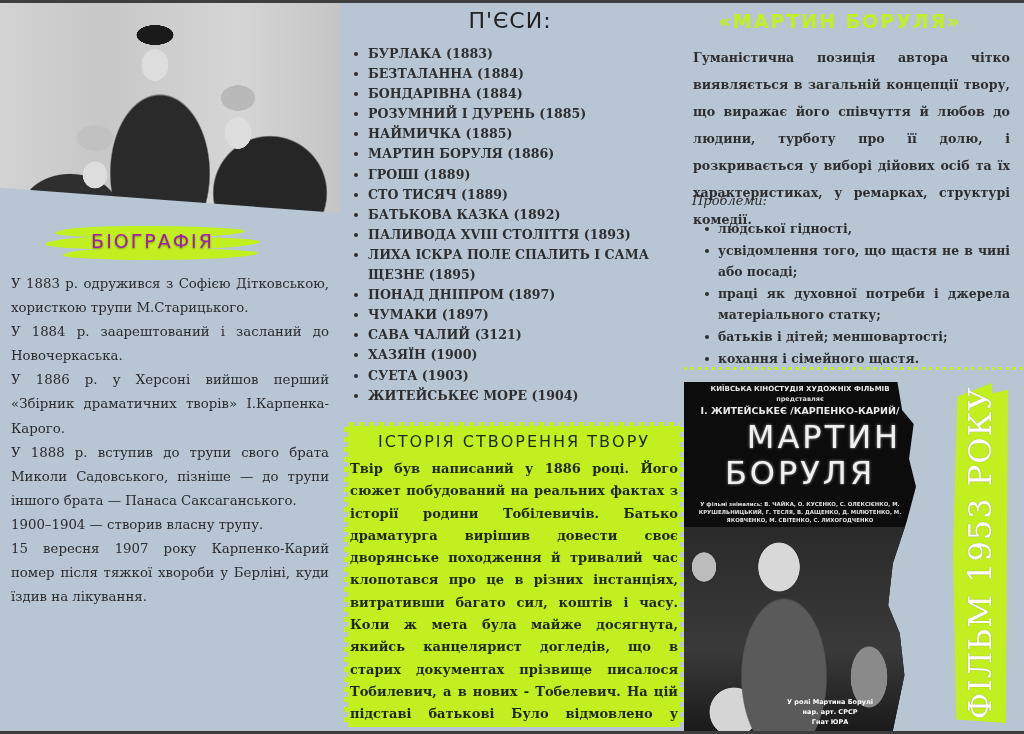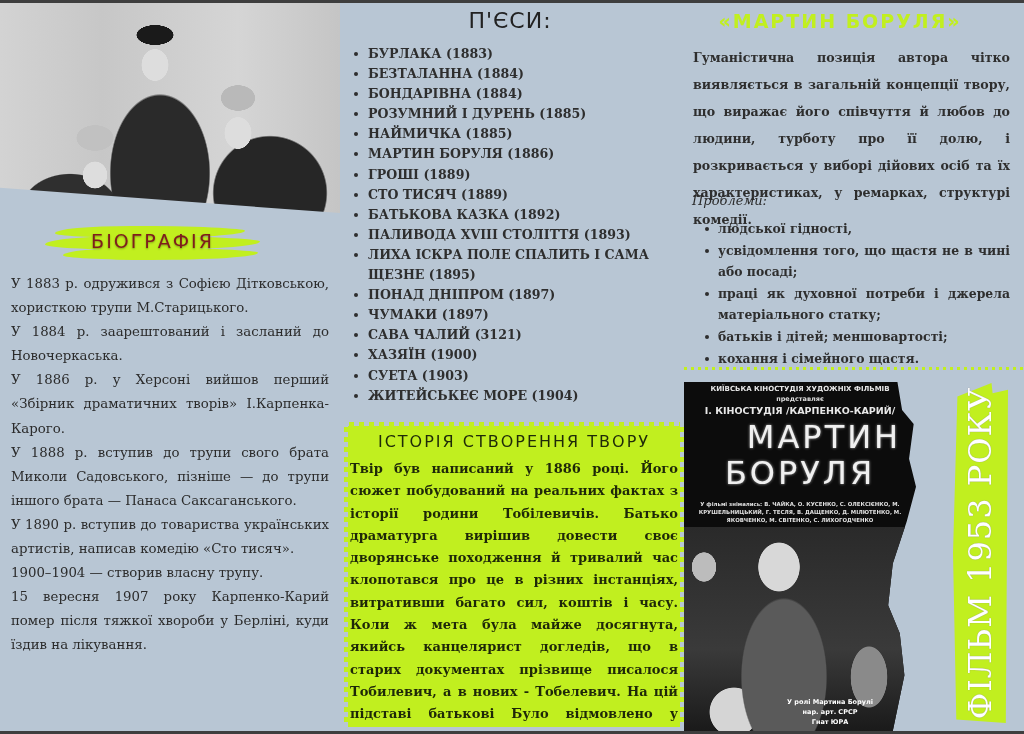--- a/index.html
+++ b/index.html
@@ -32,21 +32,21 @@
   }
   .bio-title-wrap {
     position:absolute; left:45px; top:222px; width:215px; height:40px;
   }
   .brush {
     position:absolute; background:#c1ef1f; border-radius:40% 60% 55% 45% / 60% 40% 60% 40%;
   }
   .bio-title {
     position:absolute; left:0; top:8px; width:215px; text-align:center;
     font-family:"DejaVu Sans", sans-serif; font-size:19px; letter-spacing:2px;
-    color:#7f1d1d; font-weight:normal;
+    color:#a21caf; font-weight:normal;
     text-shadow:0 1px 2px rgba(0,0,0,0.35);
   }
   .bio-text {
     position:absolute; left:11px; top:272px; width:318px;
     font-size:13.3px; line-height:24.1px; text-align:justify;
   }
   .bio-text p { margin:0; }
 
   
   .plays-title {
@@ -172,21 +172,20 @@
   <div class="brush" style="left:0;top:14px;width:215px;height:14px;"></div>
   <div class="brush" style="left:18px;top:26px;width:195px;height:12px;"></div>
   <div class="bio-title">БІОГРАФІЯ</div>
 </div>
 
 <div class="bio-text">
   <p>  У 1883 р. одружився з Софією Дітковською, хористкою трупи М.Старицького.</p>
   <p>У 1884 р. заарештований і засланий до Новочеркаська.</p>
   <p> У 1886 р. у Херсоні вийшов перший «Збірник драматичних творів» І.Карпенка-Карого.</p>
   <p> У 1888 р. вступив до трупи свого брата Миколи Садовського, пізніше — до трупи іншого брата — Панаса Саксаганського.</p>
-  <p>  У 1890 р. вступив до товариства українських артистів, написав комедію «Сто тисяч».</p>
   <p> 1900–1904 — створив власну трупу.</p>
   <p> 15 вересня 1907 року Карпенко-Карий помер після тяжкої хвороби у Берліні, куди їздив на лікування.</p>
 </div>
 
 <div class="plays-title">П'ЄСИ:</div>
 <ul class="plays-list">
   <li>БУРЛАКА (1883)</li>
   <li>БЕЗТАЛАННА (1884)</li>
   <li>БОНДАРІВНА (1884)</li>
   <li>РОЗУМНИЙ І ДУРЕНЬ (1885)</li>
@@ -219,21 +218,21 @@
   <li>усвідомлення того, що щастя не в чині або посаді;</li>
   <li>праці як духовної потреби і джерела матеріального статку;</li>
   <li>батьків і дітей; меншовартості;</li>
   <li>кохання і сімейного щастя.</li>
 </ul>
 <div class="dotted-sep"></div>
 
 <div class="poster">
   <div class="poster-studio">КИЇВСЬКА КІНОСТУДІЯ ХУДОЖНІХ ФІЛЬМІВ</div>
   <div class="poster-presents">представляє</div>
-  <div class="poster-author">І. КІНОСТУДІЯ /КАРПЕНКО-КАРИЙ/</div>
+  <div class="poster-author">І. ЖИТЕЙСЬКЕЄ /КАРПЕНКО-КАРИЙ/</div>
   <div class="poster-title1">МАРТИН</div>
   <div class="poster-title2">БОРУЛЯ</div>
   <div class="poster-cast">У фільмі знімались: В. ЧАЙКА, О. КУСЕНКО, С. ОЛЕКСІЄНКО, М. КРУШЕЛЬНИЦЬКИЙ, Г. ТЕСЛЯ, В. ДАЩЕНКО, Д. МІЛЮТЕНКО, М. ЯКОВЧЕНКО, М. СВІТЕНКО, С. ЛИХОГОДЧЕНКО</div>
   <div class="poster-photo"></div>
   <div class="poster-role">
     <div>У ролі Мартина Борулі</div>
     <div>нар. арт. СРСР</div>
     <div>Гнат ЮРА</div>
   </div>
 </div>

